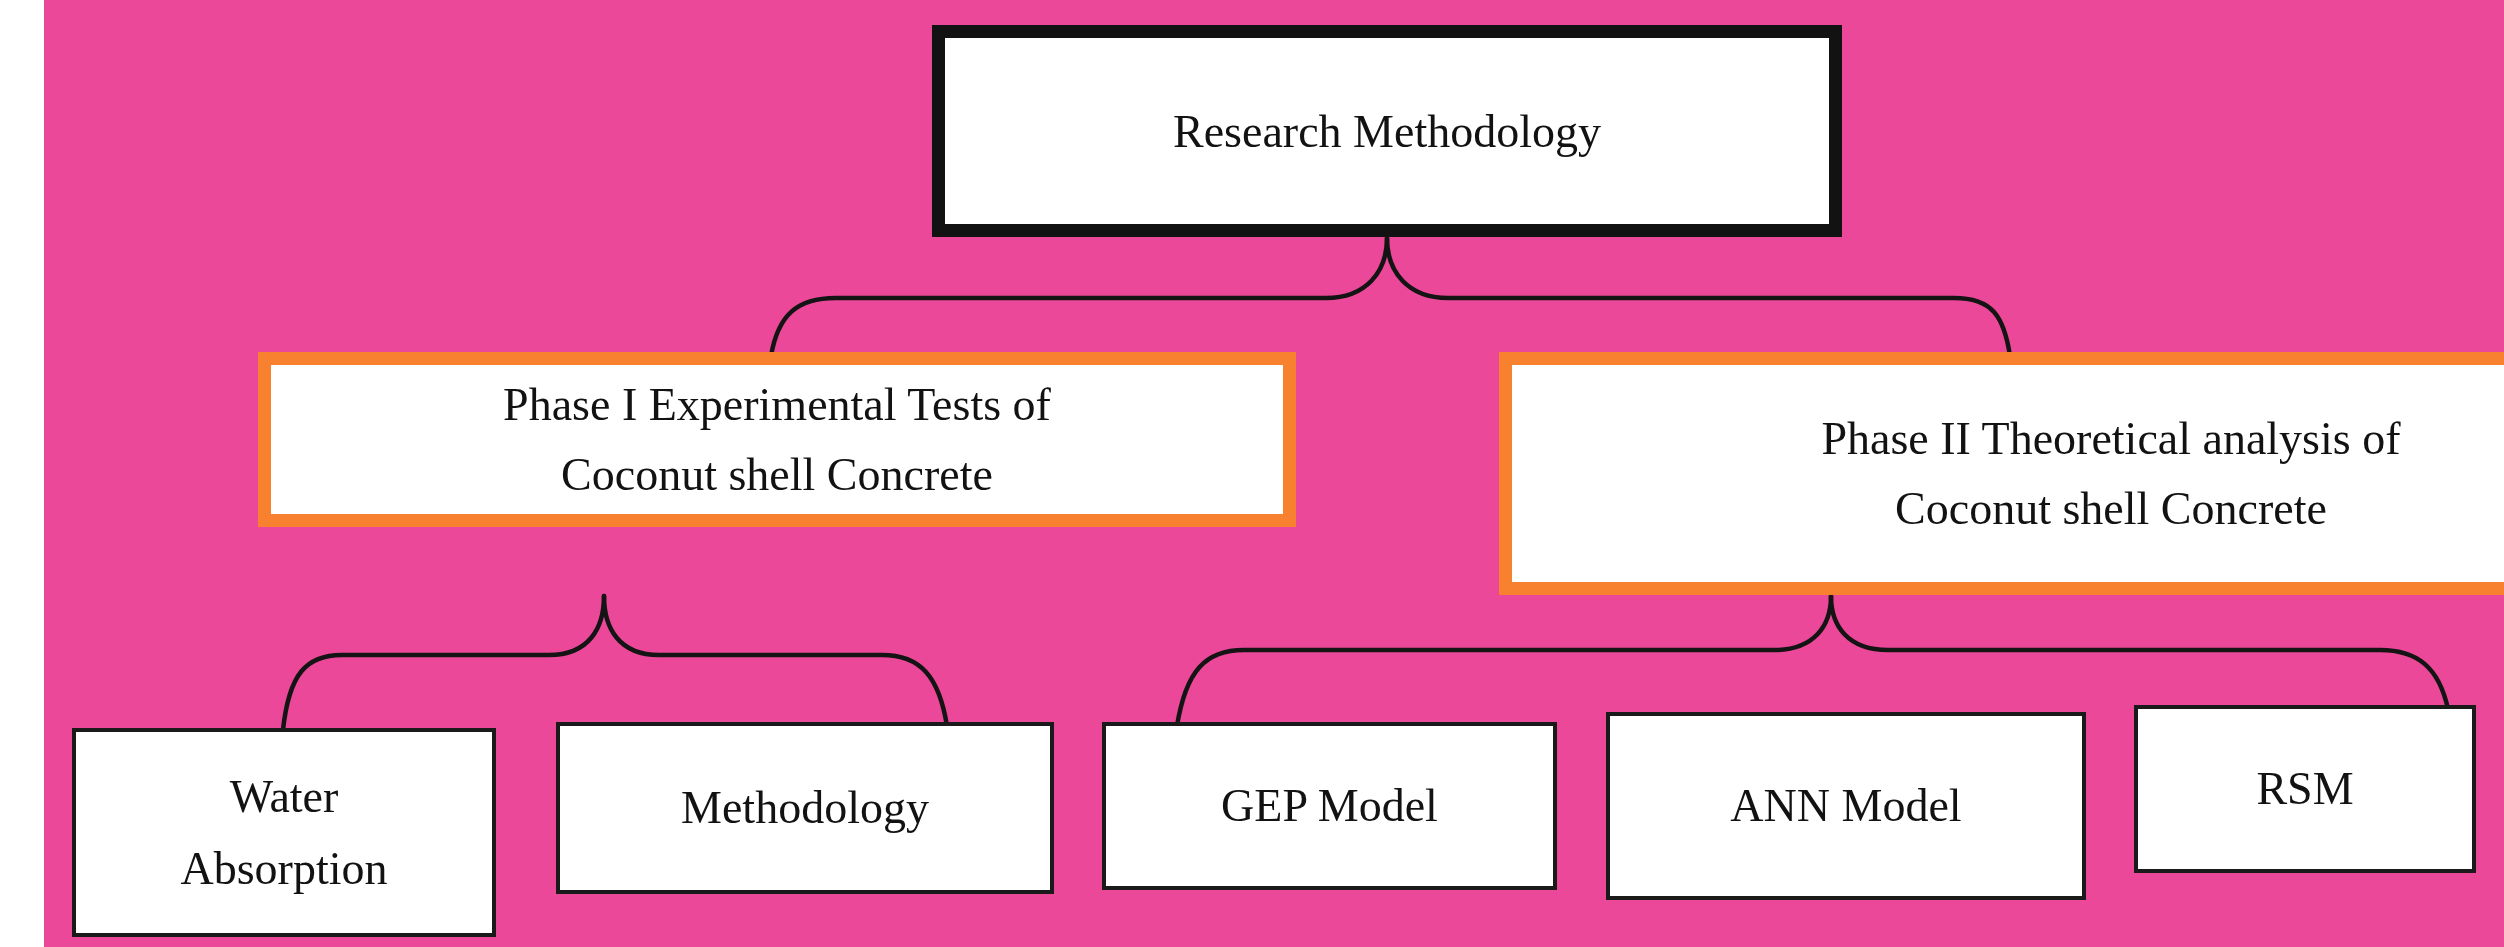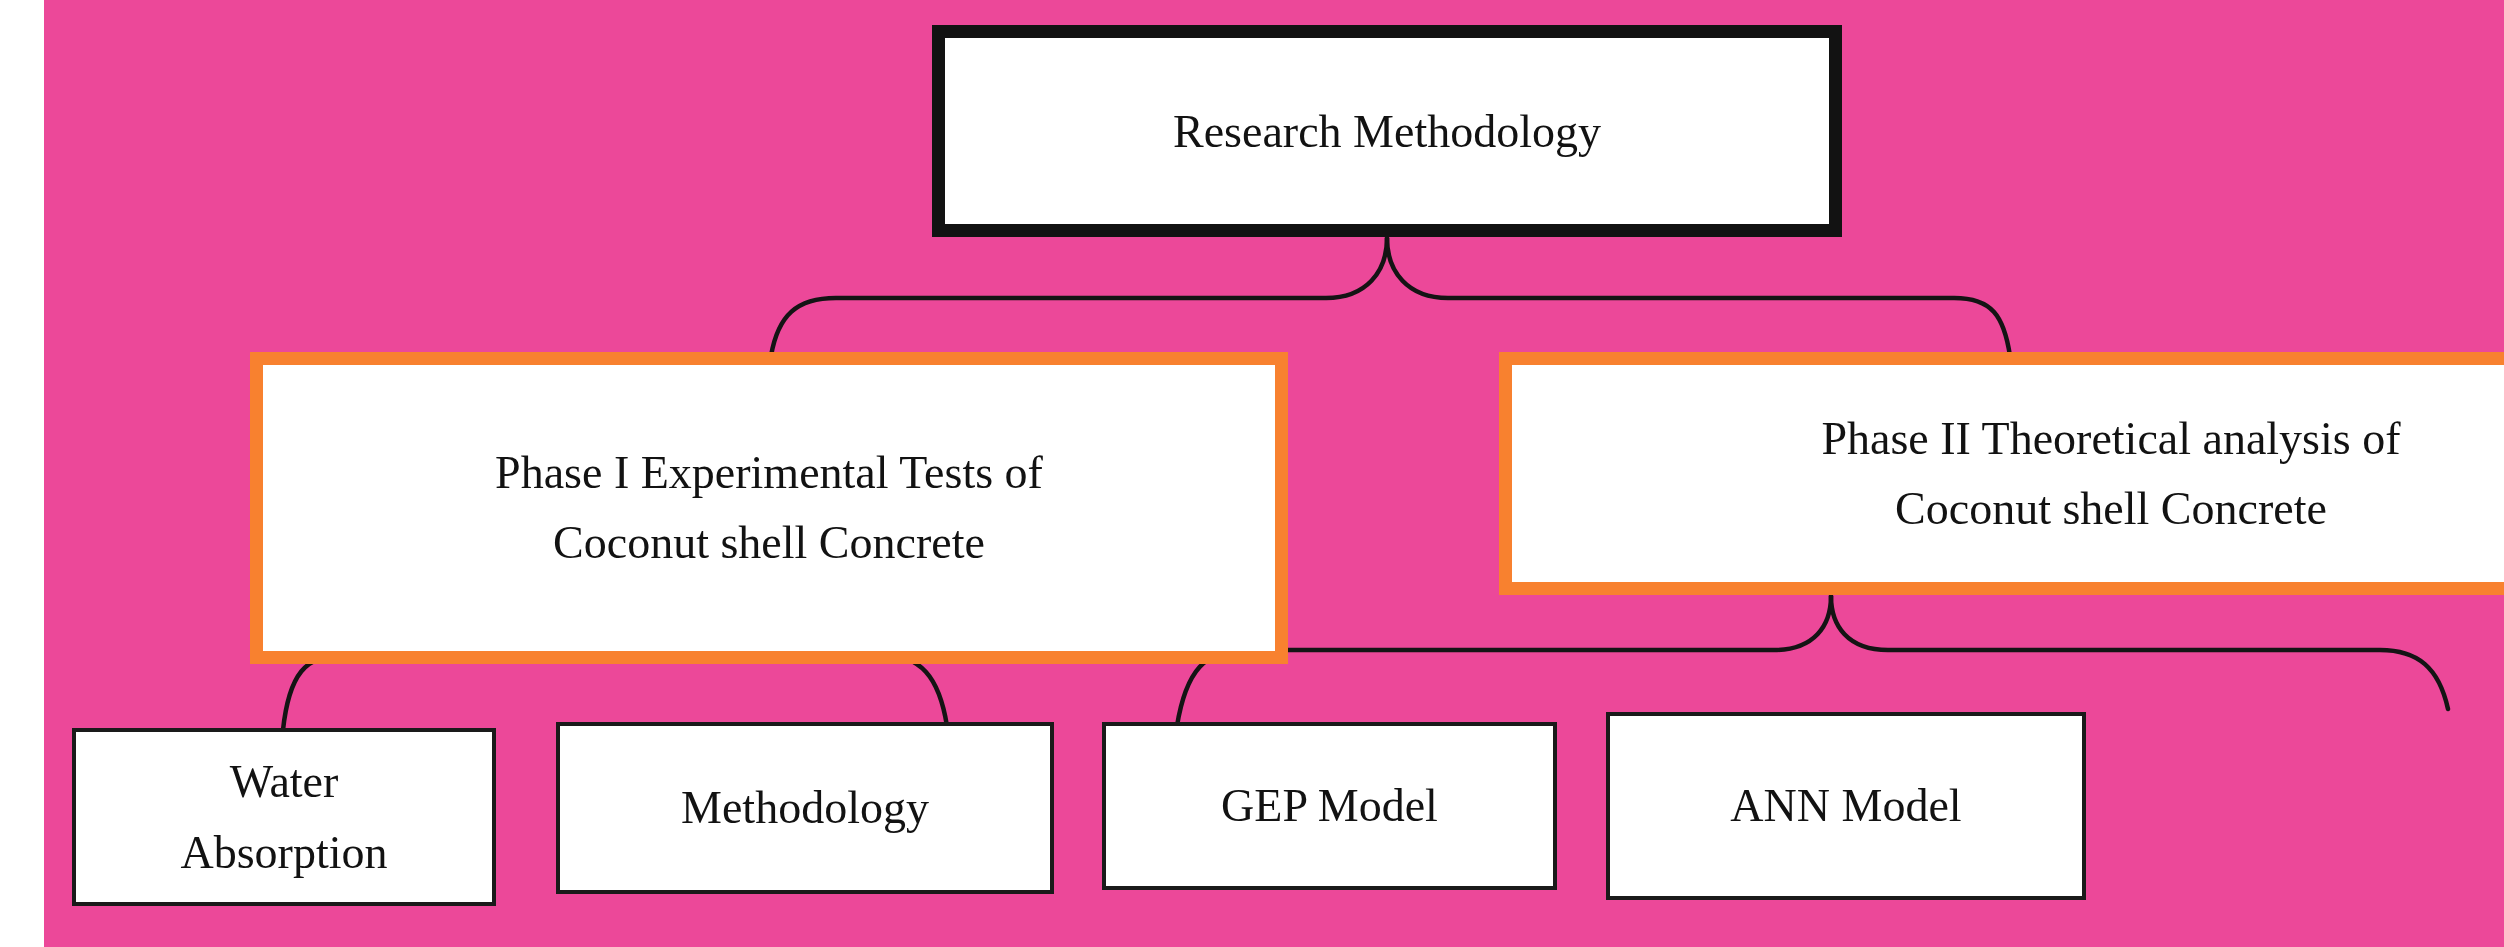--- a/index.html
+++ b/index.html
@@ -44,28 +44,28 @@
     left: 888px; top: 25px;
     width: 910px; height: 212px;
     border: 13px solid #121212;
     font-size: 46px;
   }
   .box-phase {
     border: 13px solid #F8812F;
     font-size: 46px;
     line-height: 1.52;
   }
-  #phase1-box { left: 206px;  top: 352px; width: 1038px; height: 312px; }
+  #phase1-box { left: 214px;  top: 352px; width: 1038px; height: 175px; }
   #phase2-box { left: 1455px; top: 352px; width: 1224px; height: 243px; }
   .box-leaf {
     border: 4px solid #1a1a1a;
     font-size: 46px;
     line-height: 1.55;
   }
-  #water-absorption-box { left: 28px;   top: 728px; width: 424px; height: 178px; }
+  #water-absorption-box { left: 28px;   top: 728px; width: 424px; height: 209px; }
   #permeability-box     { left: 512px;  top: 722px; width: 498px; height: 172px; }
   #gep-model-box        { left: 1058px; top: 722px; width: 455px; height: 168px; }
   #ann-model-box        { left: 1562px; top: 712px; width: 480px; height: 188px; }
   #rsm-box              { left: 2090px; top: 705px; width: 342px; height: 168px; }
   .label { display: block; }
 </style>
 </head>
 <body>
 
 <div id="canvas">
@@ -106,14 +106,17 @@
   </div>
 
   <div class="box box-leaf" id="gep-model-box">
     <span class="label">GEP Model</span>
   </div>
 
   <div class="box box-leaf" id="ann-model-box">
     <span class="label">ANN Model</span>
   </div>
 
+  <div class="box box-leaf" id="rsm-box">
+    <span class="label">RSM</span>
+  </div>
 
 </div>
 
 </body></html>

